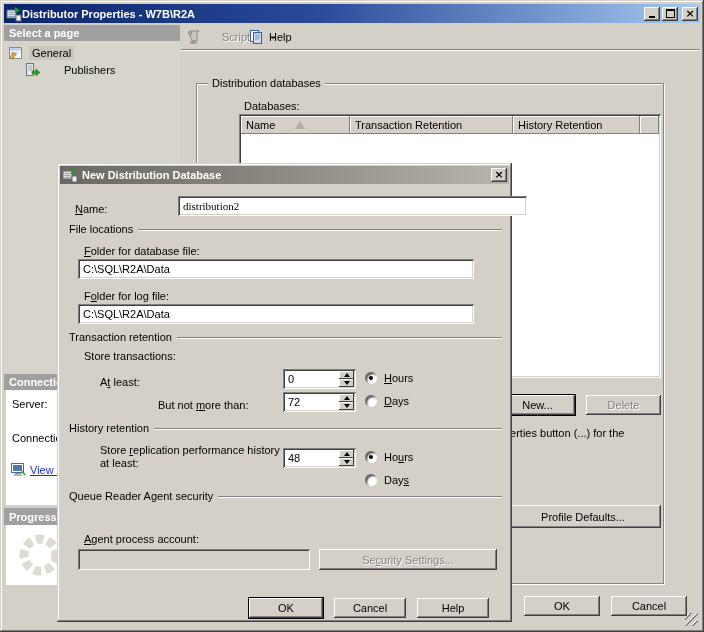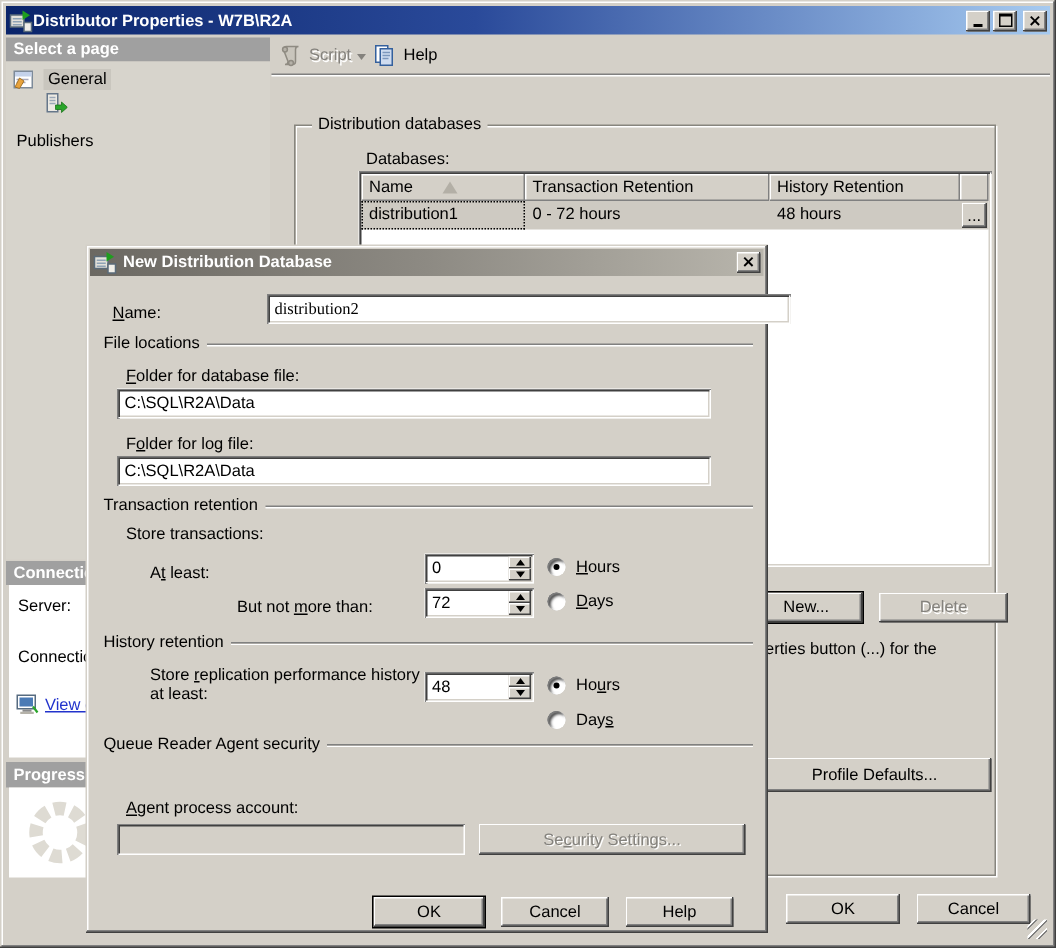--- a/index.html
+++ b/index.html
@@ -86,21 +86,21 @@
       <span style="width:16px;height:16px;">
         <svg width="16" height="16">
             <rect x="1.5" y="2.5" width="12" height="11" fill="#fff" stroke="#7d8a99"></rect>
             <rect x="2" y="3" width="11" height="3" fill="#c4d2ea"></rect>
             <path d="M3 8h8M3 10h6" stroke="#aab" stroke-width="1"></path>
             <path d="M2 13l3-6 3 2-3 5z" fill="#e8a33d" stroke="#9c6b1e" stroke-width="0.6"></path>
           </svg>
       </span>
       <span style="background:#c9c6be;padding:1px 3px;">General</span>
     </div>
-    <div class="abs lblrow" style="left:4px;top:20px;height:17px;gap:10px;flex-direction:column;">
+    <div class="abs lblrow" style="left:20px;top:20px;height:17px;gap:21px;">
       <span style="width:16px;height:16px;">
         <svg width="16" height="16">
             <rect x="2.5" y="1.5" width="7" height="12" fill="#eceae3" stroke="#66778a"></rect>
             <path d="M4 4h4M4 6h4M4 8h4" stroke="#9aa8b8"></path>
             <path d="M8 9h4v-2l4 3.5-4 3.5v-2H8z" fill="#2aa52a" stroke="#157015" stroke-width="0.5"></path>
           </svg>
       </span>
       <span style="padding:1px 3px;">Publishers</span>
     </div>
   </div>
@@ -123,21 +123,21 @@
 
   <div class="abs hdrbar" style="left:4px;top:508px;width:176px;height:17px;">Progress</div>
   <div class="abs" style="left:6px;top:525px;width:172px;height:60px;background:#fff;">
     <span class="abs" style="left:12px;top:8px;width:44px;height:44px;">
       <svg width="44" height="44">
           <circle cx="22" cy="22" r="16" fill="none" stroke="#dedbd3" stroke-width="9" stroke-dasharray="7.6 4.2"></circle>
         </svg>
     </span>
   </div>
 
-  <div class="abs lblrow" style="left:186px;top:28px;height:18px;gap:4px;">
+  <div class="abs lblrow" style="left:186px;top:28px;height:18px;gap:20px;">
     <span style="width:16px;height:16px;">
       <svg width="16" height="16">
           <path d="M3 4c0-1.2 1-2 2-2h8c-1 0-2 .8-2 2v8c0 1.2-1 2-2 2H4c1 0 2-.8 2-2z" fill="#c9c5bc" stroke="#8f8b82"></path>
           <circle cx="4" cy="4" r="1.6" fill="#b5b1a8" stroke="#8f8b82"></circle>
           <circle cx="8" cy="13" r="1.6" fill="#b5b1a8" stroke="#8f8b82"></circle>
         </svg>
     </span>
     <span class="distext">Script</span>
     <span style="width:0;height:0;border:3px solid transparent;border-top:4px solid #84827d;margin-top:4px;"></span>
   </div>
@@ -165,32 +165,24 @@
         <span class="sortup"></span>
       </span>
       <span class="th" style="width:163px;">
         <span>Transaction Retention</span>
       </span>
       <span class="th" style="width:127px;">
         <span>History Retention</span>
       </span>
       <span class="th" style="flex:1;"></span>
     </div>
-    <div class="abs rowsel" style="left:2px;top:20px;width:418px;height:19px;display:flex;">
-      <span class="cell focusdot" style="width:109px;">distribution1</span>
-      <span class="cell" style="width:163px;">0 - 72 hours</span>
-      <span class="cell" style="width:127px;">48 hours</span>
-      <span style="flex:1;position:relative;">
-        <span class="btn abs" style="left:1px;top:1px;width:17px;height:17px;">...</span>
-      </span>
-    </div>
   </div>
 
   <div class="btn default abs" style="left:500px;top:395px;width:75px;height:20px;">New...</div>
-  <div class="btn abs" style="left:586px;top:395px;width:86px;height:20px;">
+  <div class="btn abs" style="left:586px;top:395px;width:75px;height:20px;">
       <span class="distext">Delete</span>
     </div>
 
   <div class="abs" style="left:241px;top:426px;width:424px;white-space:pre-line;line-height:14px;">To change the properties of a database, select the properties button (...) for the
 database.</div>
 
   <div class="btn abs" style="left:505px;top:505px;width:156px;height:23px;">Profile Defaults...</div>
 
   <div class="btn abs" style="left:524px;top:596px;width:76px;height:20px;">OK</div>
   <div class="btn abs" style="left:611px;top:596px;width:76px;height:20px;">Cancel</div>

